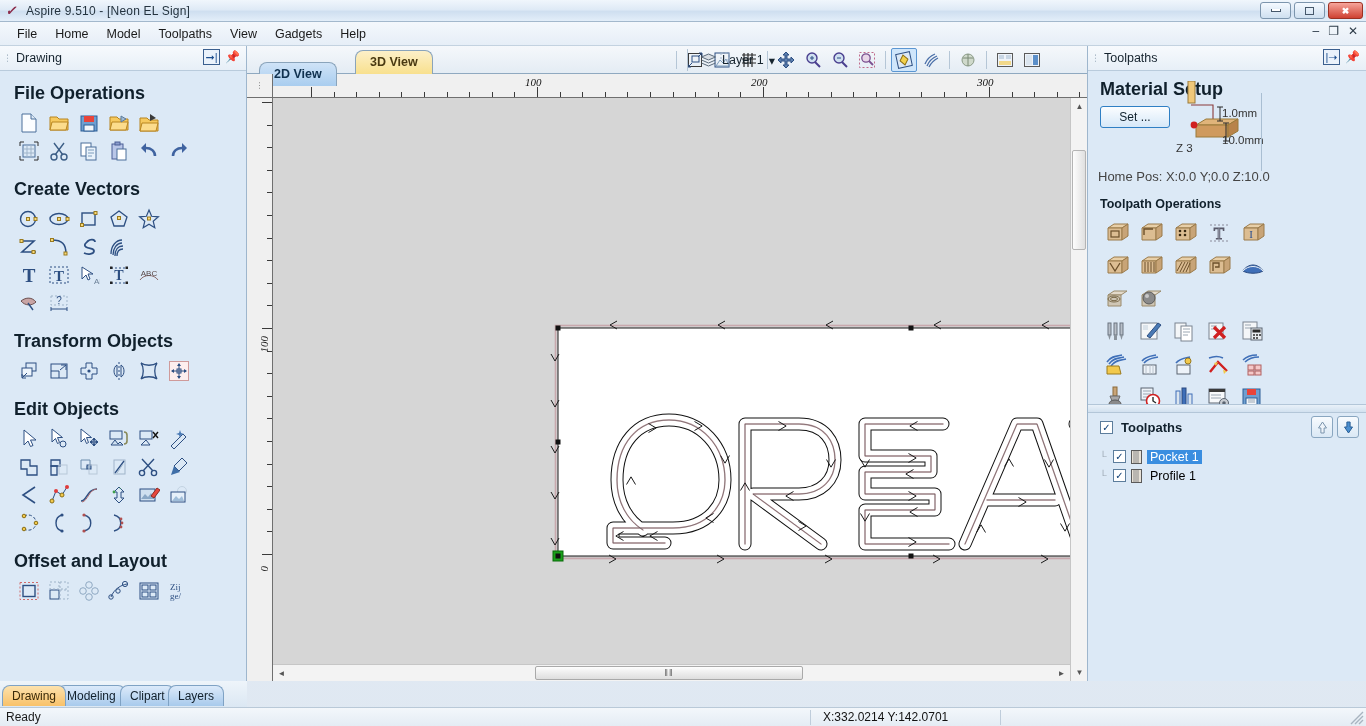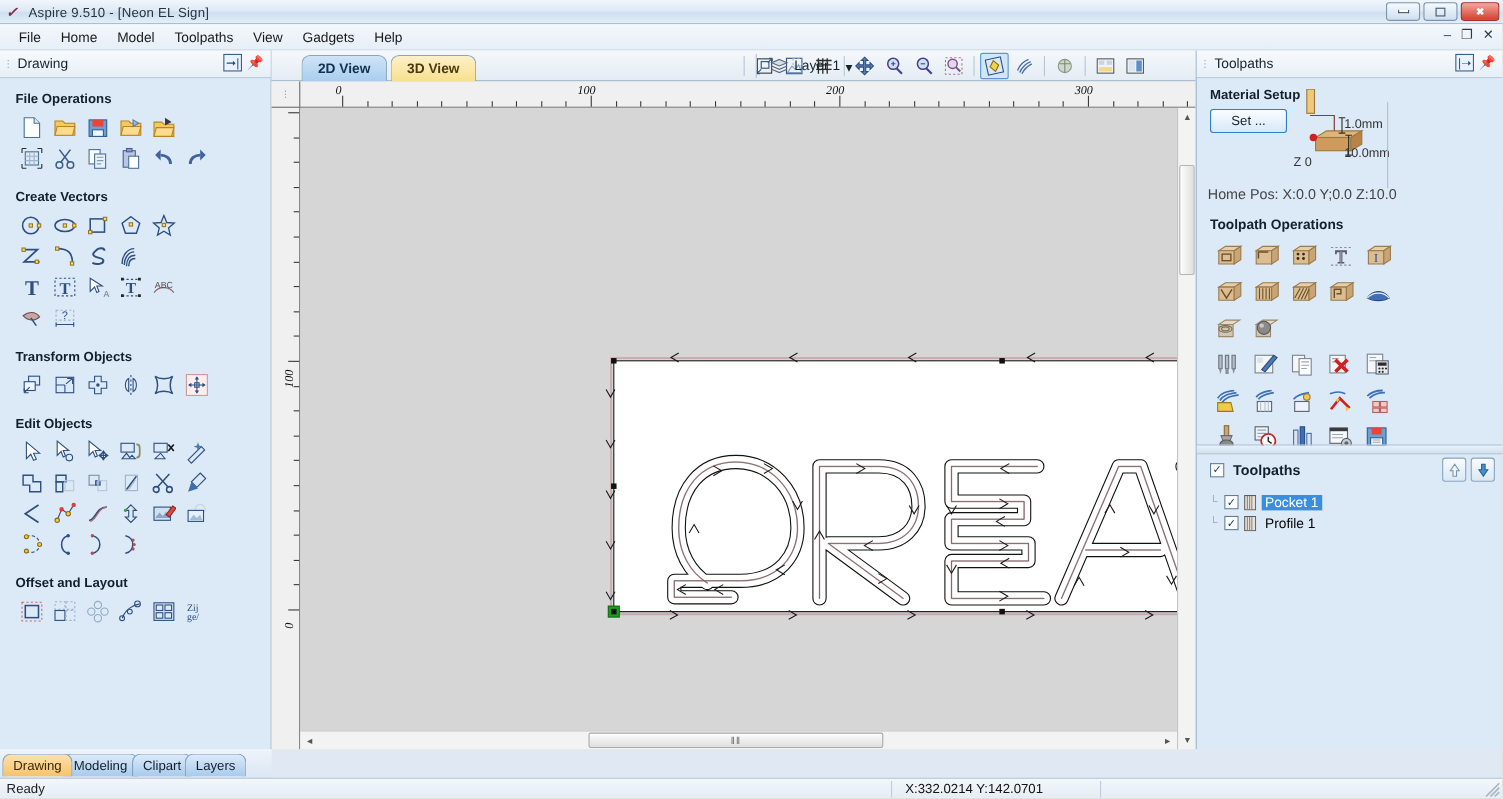--- a/index.html
+++ b/index.html
@@ -59,34 +59,34 @@
     display:flex;align-items:center;position:relative;
   }
   .grip{ width:10px; margin-left:3px; color:#96a8b8; font-size:9px; line-height:8px; letter-spacing:0;}
   .panelhdr .ptitle{ font-size:12.5px; color:#15232e; margin-left:3px; }
   .hdr-icons{ position:absolute; right:6px; top:3px; display:flex; gap:5px; align-items:center; }
   .hdr-icons .boxicon{ width:17px;height:16px;border:1px solid #3a5f8f;background:#eaf2fb;
         display:flex;align-items:center;justify-content:center;color:#1c4e8f;font-size:11px;}
   .pin{ color:#4a4a4a; font-size:12px; }
 
   .section{ padding:6px 0 2px 14px; }
-  .sectitle{ font-size:12px; font-weight:bold; color:#10202c; margin:6px 0 5px 0; }
+  .sectitle{ font-size:18px; font-weight:bold; color:#10202c; margin:6px 0 5px 0; }
   .iconrow{ display:flex; gap:0px; }
   .ibtn{ width:30px;height:28px; display:flex;align-items:center;justify-content:center;
          cursor:default; }
   .ibtn svg{ display:block; }
 
   
   .center{ position:absolute; left:247px; top:46px; width:840px; height:635px; background:#f2f2f2;}
   .viewtabs{ position:relative; height:28px; background:linear-gradient(180deg,#f5f8fb,#e4ecf4);
              border-bottom:1px solid #8fa9c0; }
   .vtab{ position:absolute; top:4px; height:24px; padding:4px 14px 0 14px;
         font-size:12.5px; font-weight:bold; border:1px solid #8aa4bb;
         border-bottom:none; border-radius:8px 8px 0 0; }
-  .vtab.t2d{ left:27px; background:linear-gradient(180deg,#cfe3f7,#a9cdef); color:#10314f; z-index:3;}
+  .vtab.t2d{ left:12px; background:linear-gradient(180deg,#cfe3f7,#a9cdef); color:#10314f; z-index:3;margin-top:12px;}
   .vtab.t3d{ left:108px; background:linear-gradient(180deg,#fdf0c8,#f8e08e); color:#4a3a12; z-index:2;}
   .layerbox{ position:absolute; left:440px; top:3px; height:22px; display:flex; align-items:center;
              gap:5px; border-left:1px solid #b3c4d4; padding-left:12px;}
   .layerbox .lname{ font-size:12.5px; color:#16242e;}
   .viewtools{ position:absolute; left:425px; top:2px; display:flex; align-items:center; gap:1px;}
   .vtool{ width:26px;height:24px;display:flex;align-items:center;justify-content:center;}
   .vtool.sel{ background:#cfe6fb; border:1px solid #5b96d2; border-radius:2px; }
   .vsep{ width:1px;height:18px;background:#b5c6d6;margin:0 4px;}
 
   
@@ -976,21 +976,21 @@
       <span class="ptitle">Toolpaths</span>
       <div class="hdr-icons">
         <div class="boxicon">|➝</div>
         <span class="pin">📌</span>
       </div>
     </div>
 
     <div class="mat">
       <div class="sectitle" style="margin:2px 0 6px 0;">Material Setup</div>
       <div class="setbtn" style="margin-top:6px;">Set ...</div>
-      <span class="mattxt" style="position:absolute;left:88px;top:71px;">Z 0</span>
+      <span class="mattxt" style="position:absolute;left:88px;top:71px;">Z 3</span>
 
       <svg width="130" height="72" viewBox="0 0 130 72" style="position:absolute;left:92px;top:10px;">
         <rect x="8" y="0" width="7" height="22" fill="#f0c87a" stroke="#9a7a3a"></rect>
         <path d="M11 24h22v16" fill="none" stroke="#8a3a3a" stroke-width="1.1"></path>
         <path d="M16 44l10-6h32l-10 6z" fill="#e0b47a" stroke="#9a7a3a"></path>
         <rect x="16" y="44" width="32" height="12" fill="#cf9a5e" stroke="#9a7a3a"></rect>
         <path d="M48 44l10-6v12l-10 6z" fill="#b8834a" stroke="#9a7a3a"></path>
         <circle cx="14" cy="44" r="3.4" fill="#d02020"></circle>
         <path d="M40 26v14M37 26h6M37 40h6" stroke="#2b2b2b"></path>
         <path d="M46 42v18M43 42h6M43 60h6" stroke="#2b2b2b"></path>

